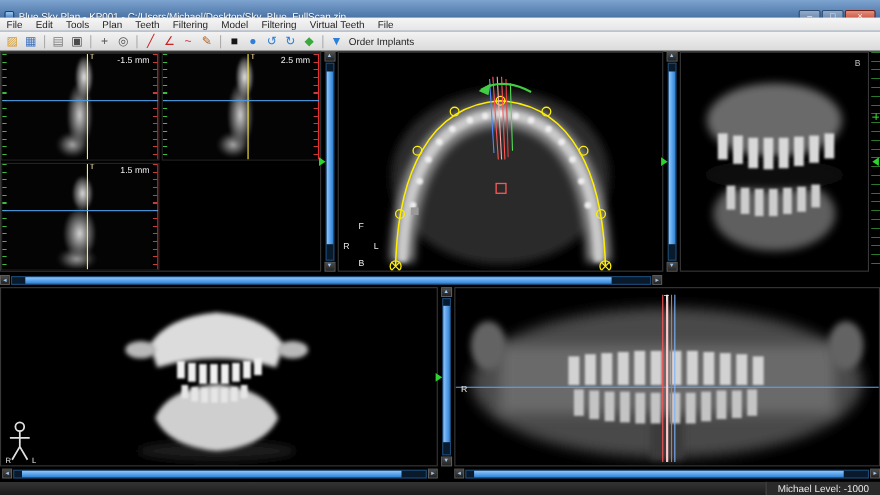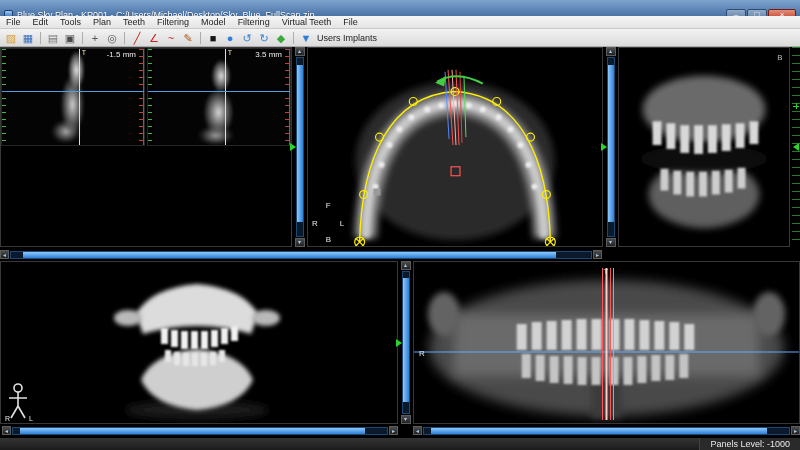--- a/index.html
+++ b/index.html
@@ -149,43 +149,52 @@
     <span class="ticon" style="color: rgb(204, 34, 34);">~</span>
     <span class="ticon" style="color: rgb(176, 96, 32);">✎</span>
     <span class="tsep"></span>
     <span class="ticon" style="color: rgb(21, 21, 21);">■</span>
     <span class="ticon" style="color: rgb(46, 127, 217);">●</span>
     <span class="ticon" style="color: rgb(46, 127, 217);">↺</span>
     <span class="ticon" style="color: rgb(46, 127, 217);">↻</span>
     <span class="ticon" style="color: rgb(58, 168, 58);">◆</span>
     <span class="tsep"></span>
     <span class="ticon" style="color: rgb(46, 127, 217);">▼</span>
-    <span class="order-label">Users Implants</span>
+    <span class="order-label">Order Implants</span>
   </div>
 
   <div class="main">
 
     <div id="slices" class="panel">
       <div class="slice">
         <div class="s-img"></div>
         <div class="s-rl"></div>
         <div class="s-rr"></div>
         <div class="s-v"></div>
         <div class="s-h"></div>
         <span class="s-letter">T</span>
         <span class="s-label">-1.5 mm</span>
       </div>
+      <div class="slice">
+        <div class="s-img"></div>
+        <div class="s-rl"></div>
+        <div class="s-rr"></div>
+        <div class="s-v"></div>
+        <div class="s-h"></div>
+        <span class="s-letter">T</span>
+        <span class="s-label">2.5 mm</span>
+      </div>
       <div class="slice alt">
         <div class="s-img"></div>
         <div class="s-rl"></div>
         <div class="s-rr"></div>
         <div class="s-v"></div>
         <div class="s-h"></div>
         <span class="s-letter">T</span>
-        <span class="s-label">3.5 mm</span>
+        <span class="s-label">1.5 mm</span>
       </div>
     </div>
 
     <div id="sl-axial" class="vslider">
       <div class="vs-btn">▴</div>
       <div class="vs-track">
         <div class="vs-fill"></div>
         <div class="vmark"></div>
       </div>
       <div class="vs-btn">▾</div>
@@ -444,16 +453,16 @@
       <div class="hs-btn">◂</div>
       <div class="hs-track">
         <div class="hs-fill"></div>
       </div>
       <div class="hs-btn">▸</div>
     </div>
 
   </div>
 
   <div class="statusbar">
-    <span class="density">Panels Level: -1000</span>
+    <span class="density">Michael Level: -1000</span>
   </div>
 
 </div>
 
 </body></html>

